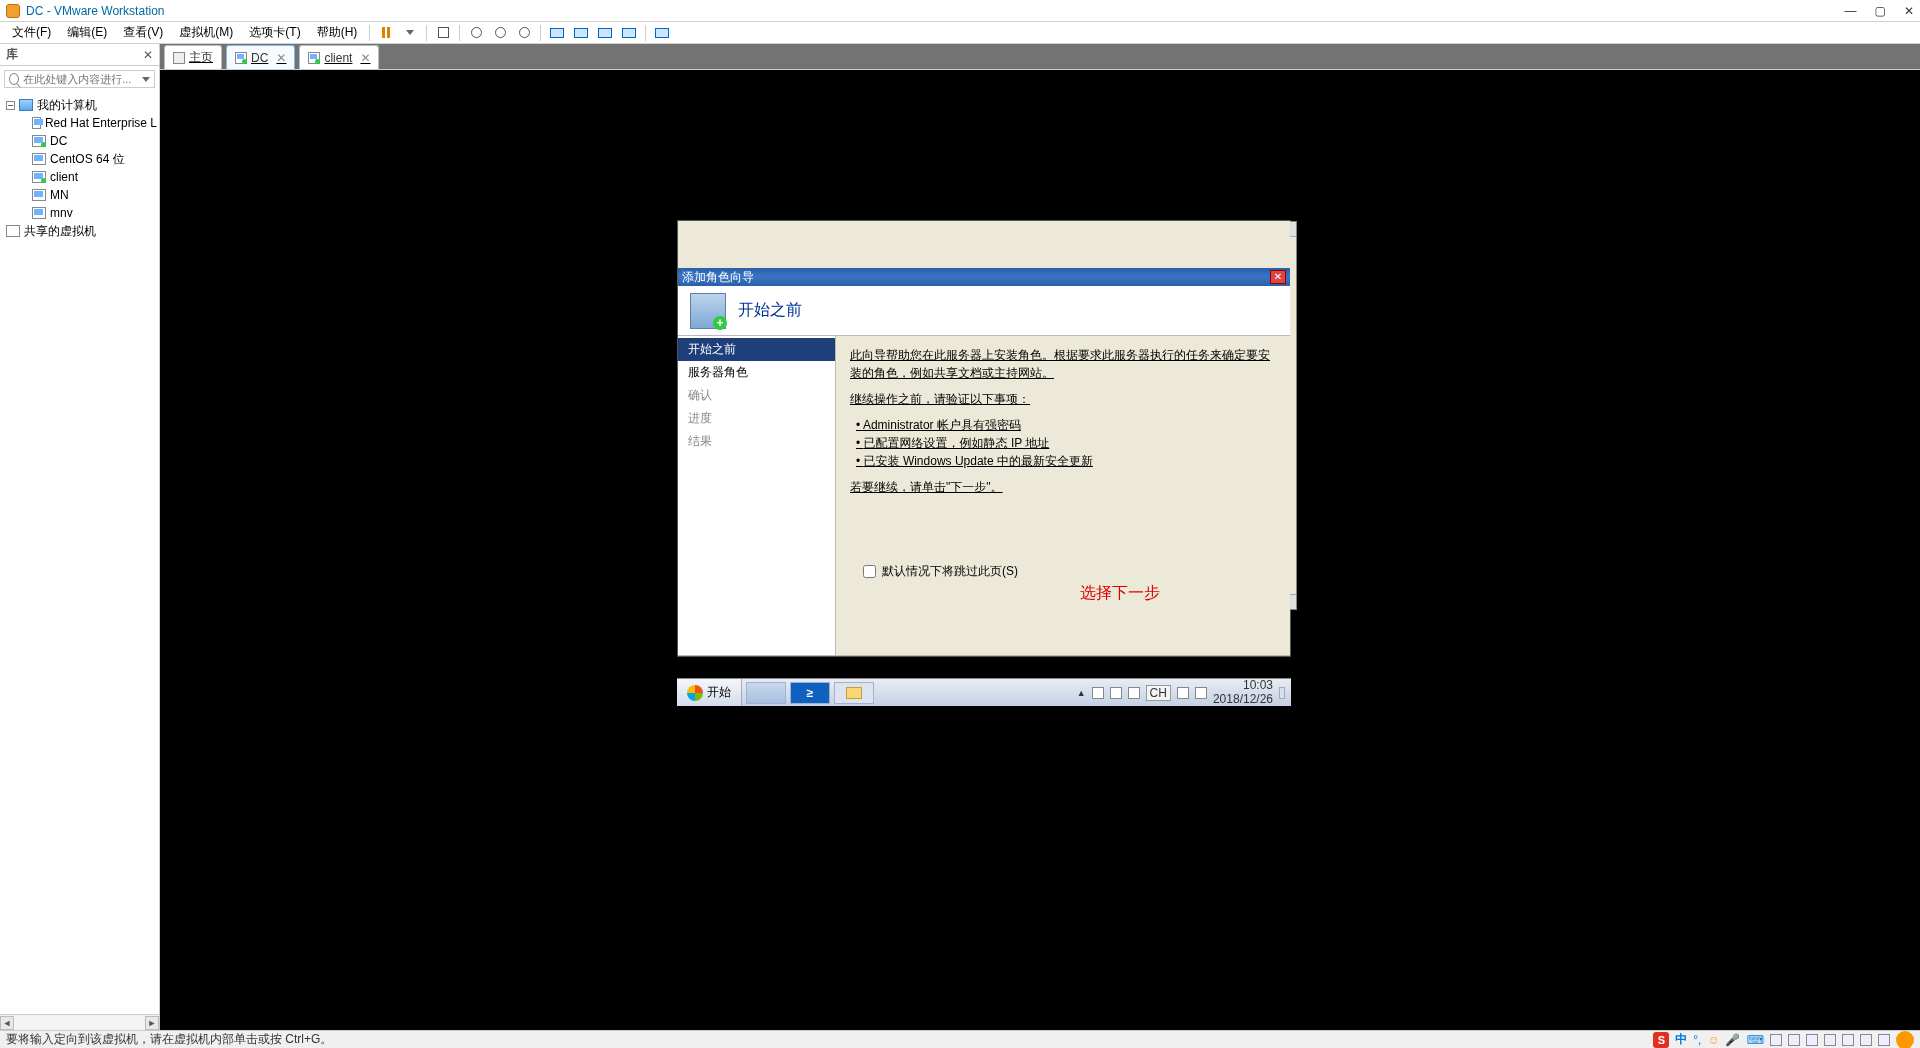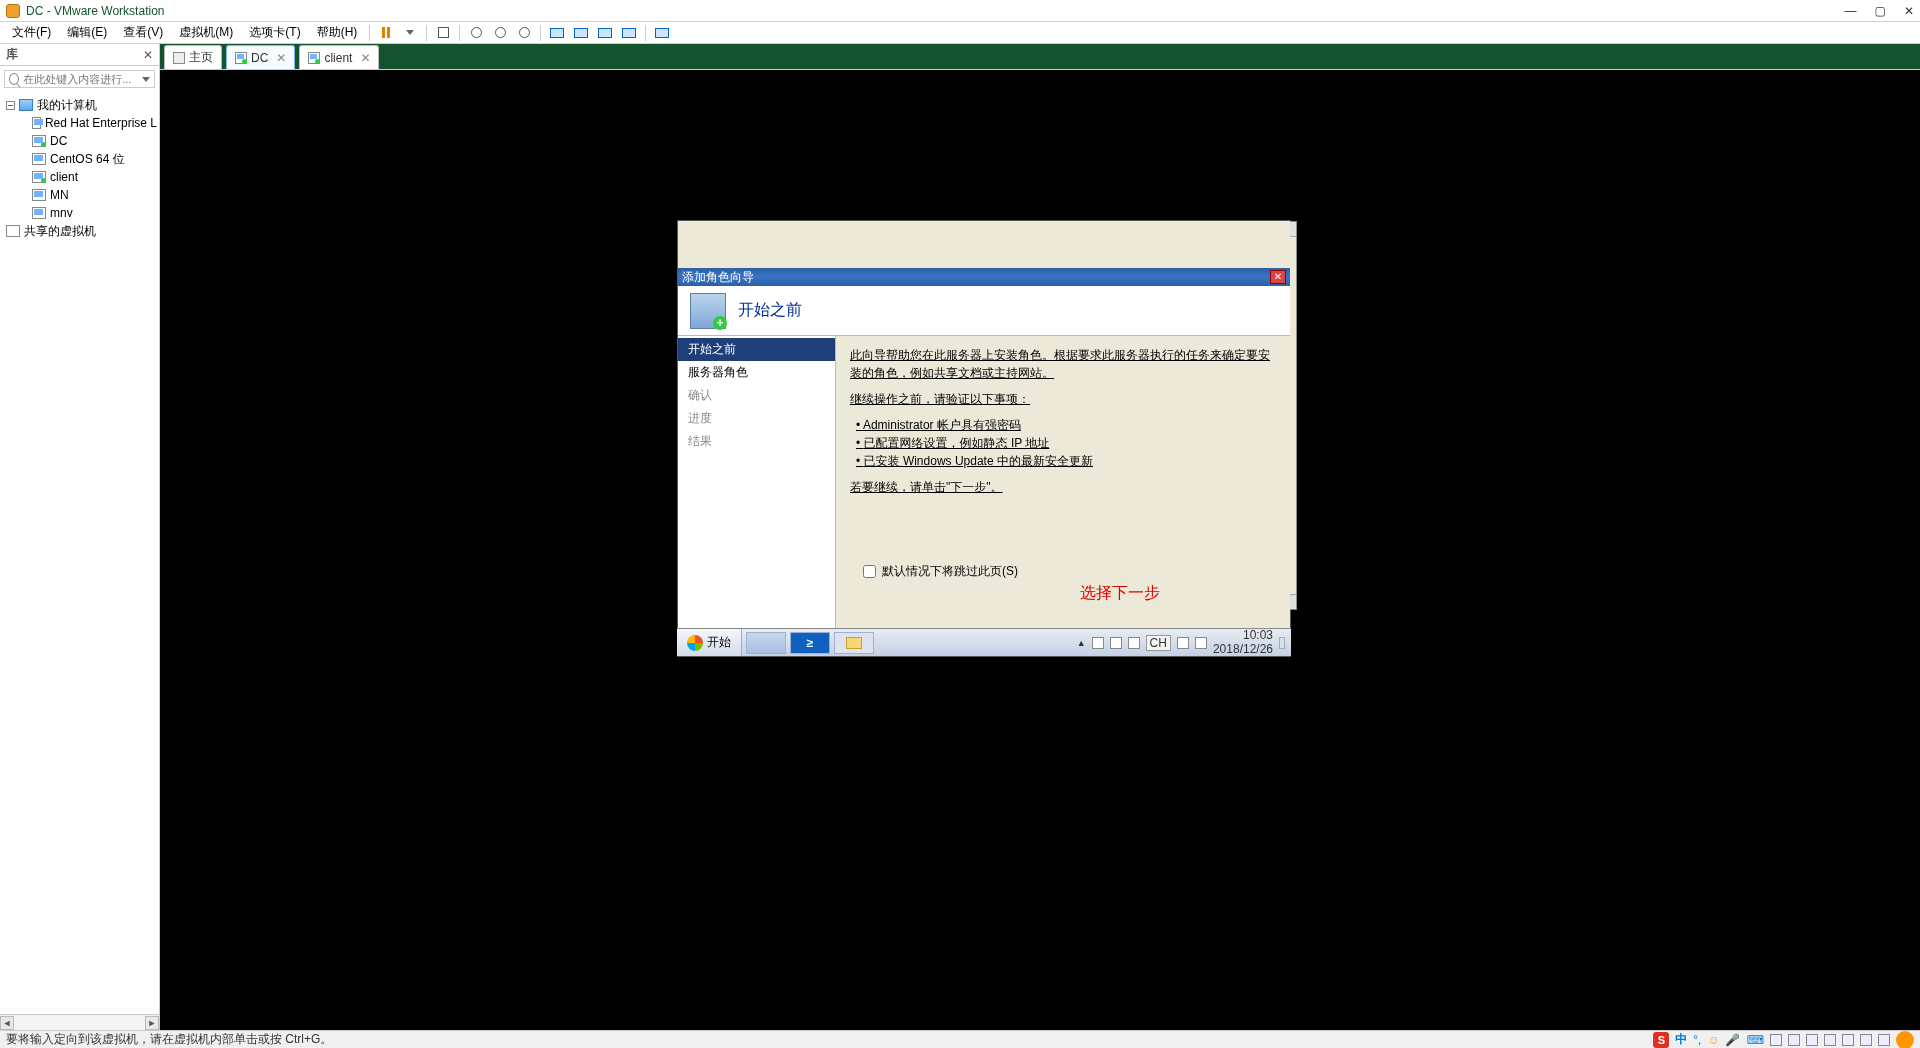--- a/index.html
+++ b/index.html
@@ -1,21 +1,21 @@
 <!DOCTYPE html>
 <html><head>
 <meta charset="utf-8">
 <style>
 * { margin: 0; padding: 0; box-sizing: border-box; font-family: "Microsoft YaHei", Tahoma, sans-serif; font-size: 12px; }
 html, body { width: 1920px; height: 1048px; overflow: hidden; background: #fff; }
 
 
 .host-titlebar { height: 22px; background: #fff; border-bottom: 1px solid #d0d0d0; display: flex; align-items: center; padding: 0 6px; }
 .host-titlebar .app-icon { width: 14px; height: 14px; background: #f0a030; border: 1px solid #c07000; border-radius: 3px; margin-right: 6px; }
-.host-titlebar .title { flex: 1; color: #14532d; }
+.host-titlebar .title { flex: 1; color: #0369a1; }
 .host-titlebar .win-btns { display: flex; gap: 18px; color: #333; }
 .host-titlebar .win-btns span { cursor: default; }
 
 
 .menubar { height: 22px; background: #fff; display: flex; align-items: center; padding: 0 4px; border-bottom: 1px solid #d0d0d0; }
 .menubar .menu-item { padding: 2px 8px; color: #000; }
 .menubar .sep { width: 1px; height: 16px; background: #ccc; margin: 0 4px; }
 .menubar .tool-btn { width: 20px; height: 18px; margin: 0 2px; display: inline-flex; align-items: center; justify-content: center; }
 .menubar .pause-icon { display:inline-flex; gap:2px; }
 .menubar .pause-icon i { width:3px; height:11px; background:#e08000; display:inline-block; }
@@ -46,21 +46,21 @@
 .tree-row .icon.vm { background: #fff; border:1px solid #888; position:relative; }
 .tree-row .icon.vm::after { content:""; position:absolute; top:1px; left:1px; width:9px; height:6px; background:#6fb4ff; }
 .tree-row .icon.vm-on::before { content:""; position:absolute; right:-1px; bottom:-1px; width:5px; height:5px; background:#2ecc40; border-radius:50%; }
 .tree-row .icon.shared { background:#fff; border:1px solid #888; }
 .sidebar .hscroll { height: 16px; background: #f0f0f0; border-top:1px solid #ccc; display:flex; align-items:center; }
 .sidebar .hscroll .arrow { width:14px; height:14px; background:#e8e8e8; border:1px solid #bbb; display:flex; align-items:center; justify-content:center; font-size:9px; color:#555;}
 .sidebar .hscroll .track { flex:1; height:14px; background:#f4f4f4; }
 
 
 .content { flex: 1; display: flex; flex-direction: column; background: #fff; }
-.tabs { height: 26px; background: #14532d; border-bottom: 1px solid #ccc; display: flex; align-items: flex-end; padding-left: 4px; }
+.tabs { height: 26px; background: #737373; border-bottom: 1px solid #ccc; display: flex; align-items: flex-end; padding-left: 4px; text-decoration: underline; }
 .tab { height: 24px; border: 1px solid #bbb; border-bottom: none; background: #fff; display: flex; align-items: center; padding: 0 8px; margin-right: 4px; border-radius: 3px 3px 0 0; color:#333; }
 .tab.active { background: #f6fbff; border-color:#7fb8e8; }
 .tab .tab-icon { width: 12px; height: 12px; margin-right: 4px; display:inline-block; }
 .tab .tab-icon.home { border:1px solid #888; background:#eee; }
 .tab .tab-icon.vm-on { background:#fff; border:1px solid #888; position:relative; }
 .tab .tab-icon.vm-on::after { content:""; position:absolute; top:1px; left:1px; width:7px; height:5px; background:#6fb4ff; }
 .tab .tab-icon.vm-on::before { content:""; position:absolute; right:-1px; bottom:-1px; width:5px; height:5px; background:#2ecc40; border-radius:50%; }
 .tab .close { margin-left: 8px; color: #888; }
 
 .vm-screen { flex: 1; background: #000; position: relative; }
@@ -92,21 +92,21 @@
 .skip-row { position:absolute; left:185px; bottom:76px; display:flex; align-items:center; }
 .skip-row input { margin-right: 6px; }
 .annotation { position:absolute; right:130px; bottom:52px; color:#d00; font-size:16px; }
 
 .wizard-footer { height: 34px; display: flex; align-items: center; justify-content: flex-end; padding: 0 10px; gap: 6px; background:#ece9d8; }
 .wizard-footer button { height: 21px; padding: 0 10px; font-size: 11px; background: #ece9d8; border: 1px solid #888; min-width: 80px; }
 .wizard-footer button:disabled { color: #888; }
 .next-highlight { position:absolute; border: 2px solid #d00; border-radius: 12px; width: 96px; height: 26px; pointer-events:none; }
 
 
-.guest-taskbar { position: absolute; left: 517px; top: 558px; width: 614px; height: 28px; background: linear-gradient(#e8ecf4,#c5d0e4); border-top: 1px solid #888; display: flex; align-items: center; }
+.guest-taskbar { position: absolute; left: 517px; top: 608px; width: 614px; height: 28px; background: linear-gradient(#e8ecf4,#c5d0e4); border-top: 1px solid #888; display: flex; align-items: center; }
 .guest-taskbar .start { height: 100%; padding: 0 10px; display:flex; align-items:center; gap:4px; background: linear-gradient(#f4f6fa,#d4dceC); border-right:1px solid #aaa; }
 .guest-taskbar .start .win-orb { width:16px; height:16px; border-radius:50%; background: conic-gradient(#f25022 0 90deg,#7fba00 90deg 180deg,#00a4ef 180deg 270deg,#ffb900 270deg 360deg); }
 .guest-taskbar .taskbtn { width: 40px; height: 22px; margin-left: 4px; background:#dde4f0; border:1px solid #9fb2d0; display:flex; align-items:center; justify-content:center; }
 .guest-taskbar .taskbtn.srv { background:linear-gradient(#c8d8ee,#a8c0e0); }
 .guest-taskbar .taskbtn.ps { background:#1060c0; color:#fff; font-weight:bold; }
 .guest-taskbar .taskbtn.folder span{ width:16px; height:12px; background:#f7d774; border:1px solid #c8a030; display:inline-block;}
 .guest-taskbar .tray { margin-left:auto; display:flex; align-items:center; gap:6px; padding:0 6px; font-size:10px; color:#333; }
 .guest-taskbar .tray .ime { border:1px solid #999; padding:0 3px; background:#f4f4f4; }
 .guest-taskbar .tray .clock { text-align:right; line-height:1.1; }
 .guest-taskbar .tray .tray-icon { width:12px; height:12px; display:inline-block; border:1px solid #888; background:#fff; }

